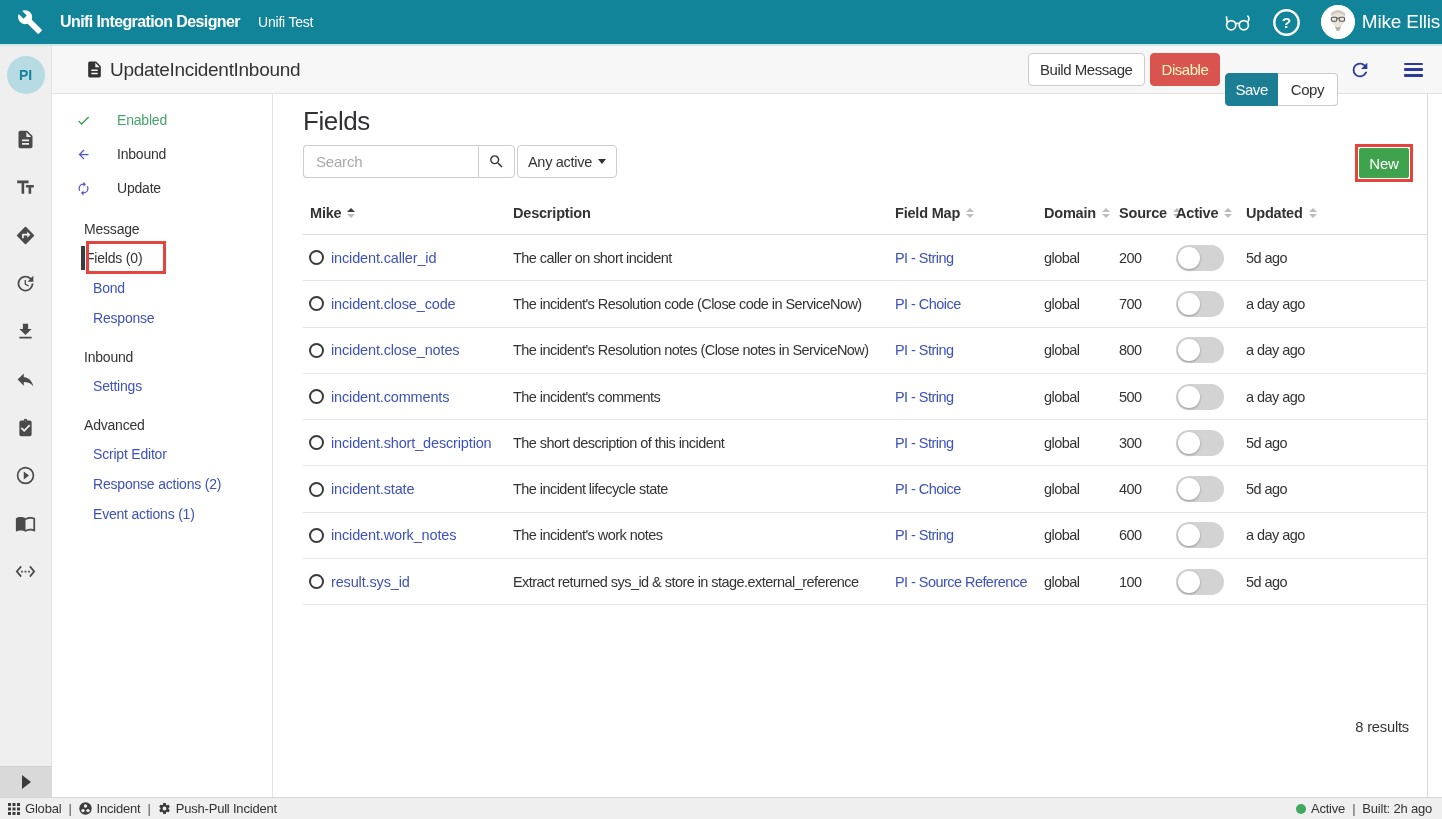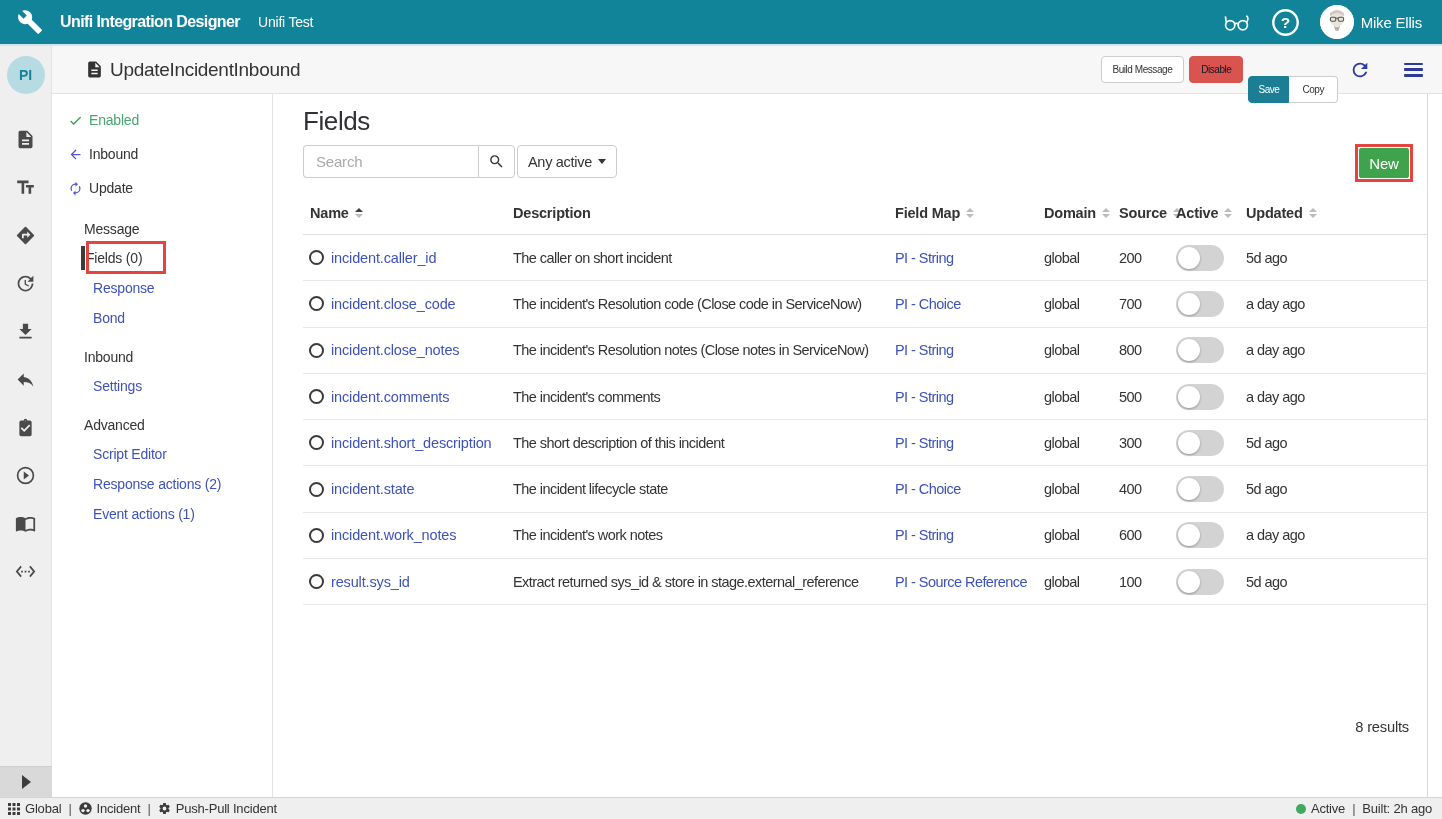--- a/index.html
+++ b/index.html
@@ -10,21 +10,21 @@
   
   .navbar { height:46px; background:#11849a; border-bottom:2px solid #cfe7eb;
     display:flex; align-items:center; color:#fff; flex:0 0 auto; }
   .navbar .wrench { margin-left:17px; width:26px; height:26px; }
   .navbar .nav-title { margin-left:17px; font-size:16px; font-weight:700; letter-spacing:-0.6px; }
   .navbar .nav-subtitle { margin-left:18px; font-size:14px; font-weight:400; letter-spacing:-0.2px; }
   .nav-right { margin-left:auto; display:flex; align-items:center; }
   .glasses-btn { width:30px; height:24px; margin-right:20px; }
   .help-btn { width:27px; height:27px; margin-right:21px; }
   .nav-avatar { width:34px; height:34px; border-radius:50%; background:#fff; overflow:hidden; flex:0 0 auto; }
-  .nav-user { margin-left:7px; margin-right:20px; font-size:15px; }
+  .nav-user { margin-left:7px; margin-right:2px; font-size:19px; }
 
   
   .app-row { flex:1 1 auto; display:flex; min-height:0;border-radius:16px; }
 
   
   .rail { width:52px; background:#efefef; border-right:1px solid #e4e4e4;
     position:relative; flex:0 0 auto; display:flex; flex-direction:column; align-items:center; }
   .rail-avatar { width:38px; height:38px; border-radius:50%; background:#b7dbe3;
     color:#17829b; font-size:14px; font-weight:700; display:flex; align-items:center;
     justify-content:center; margin-top:10px; letter-spacing:0; }
@@ -37,41 +37,41 @@
     border-bottom:7px solid transparent; border-left:9px solid #3c3c3c; }
 
   .right-col { flex:1 1 auto; display:flex; flex-direction:column; min-width:0; }
 
   
   .page-header { height:48px; background:#f7f7f7; border-bottom:1px solid #e3e3e3;
     display:flex; align-items:center; flex:0 0 auto; }
   .doc-icon { width:19px; height:19px; fill:#333; margin-left:33px; }
   .page-title { margin-left:6px; font-size:19px; color:#333; letter-spacing:-0.3px; }
   .toolbar { margin-left:auto; display:flex; align-items:center; }
-  .btn { height:27px; border:1px solid #ccc; border-radius:4px; background:#fff;
-    color:#333; font-size:10px; font-family:inherit; padding:0 11px; letter-spacing:-0.45px; }
-  .btn-danger { background:#d9534f; border-color:#d9534f; color:#0f172a; }
+  .btn { height:33px; border:1px solid #ccc; border-radius:4px; background:#fff;
+    color:#333; font-size:15px; font-family:inherit; padding:0 11px; letter-spacing:-0.45px; }
+  .btn-danger { background:#d9534f; border-color:#d9534f; color:#fef9c3; }
   .btn-primary { background:#1b7e95; border-color:#1b7e95; color:#fff; }
   .btn-group { display:flex;margin-top:39px; }
   .btn-group .btn-primary { border-radius:4px 0 0 4px; padding:0 9px; }
   .btn-group .btn-copy { border-radius:0 4px 4px 0; border-left:none; padding:0 13px; }
   .toolbar .btn + .btn, .toolbar .btn + .btn-group { margin-left:5px; }
   .btn-group .btn + .btn { margin-left:0; }
   .refresh-btn { margin-left:11px; width:22px; height:22px; }
   .refresh-btn svg { width:22px; height:22px; fill:#2e3c9d; }
   .menu-btn { margin-left:33px; margin-right:19px; width:19px; height:14px;
     display:flex; flex-direction:column; justify-content:space-between; }
   .menu-btn span { height:2.6px; background:#2c3a99; border-radius:1px; }
 
   .content-row { flex:1 1 auto; display:flex; min-height:0; }
 
   
   .sidenav { width:221px; flex:0 0 auto; background:#fff; border-right:1px solid #e3e3e3;
     padding-top:9px; font-size:14px; position:relative; }
-  .side-status { display:flex; align-items:center; height:34px; padding-left:16px; }
+  .side-status { display:flex; align-items:center; height:34px; padding-left:24px;gap:20px; }
   .side-status svg { width:15px; height:15px; margin-right:6px; }
   .side-status .lbl { letter-spacing:-0.2px; }
   .status-green .lbl { color:#47a46c; }
   .side-section-header { padding-left:32px; color:#333; margin-top:12px; height:23px;
     display:flex; align-items:center; margin-bottom:3px; }
   .side-link { padding-left:41px; height:30px; display:flex; align-items:center;
     color:#3d52bb; position:relative; }
   .side-link.current { color:#333;padding-left:34px; }
   .sel-bar { position:absolute; left:29px; top:3px; width:4px; height:24px; background:#3c3c3c; }
   .fields-annot { position:absolute; left:34px; top:-2px; width:80px; height:33px;
@@ -290,24 +290,24 @@
             </svg>
             <span class="lbl">Update</span>
           </div>
           <div class="side-section-header">Message</div>
           <div class="side-link current">
             <span>Fields (0)</span>
             <span class="sel-bar"></span>
             <span class="fields-annot"></span>
           </div>
           <div class="side-link">
+            <span>Bond</span>
+          </div>
+          <div class="side-link">
             <span>Response</span>
-          </div>
-          <div class="side-link">
-            <span>Bond</span>
           </div>
           <div class="side-section-header">Inbound</div>
           <div class="side-link">
             <span>Settings</span>
           </div>
           <div class="side-section-header">Advanced</div>
           <div class="side-link">
             <span>Script Editor</span>
           </div>
           <div class="side-link">
@@ -335,21 +335,21 @@
               <span class="caret"></span>
             </button>
             <span class="new-wrap">
               <button class="btn-new">New</button>
             </span>
           </div>
 
           <div class="tbl">
             <div class="tbl-header" id="tbl-header">
                 <span class="hdr-cell c-namehead">
-                  <span>Name</span>
+                  <span>Mike</span>
                   <span class="sort asc">
                     <i class="up"></i>
                     <i class="down"></i>
                   </span>
                 </span>
                 <span class="hdr-cell c-desc">
                   <span>Description</span>
                 </span>
                 <span class="hdr-cell c-map">
                   <span>Field Map</span>

